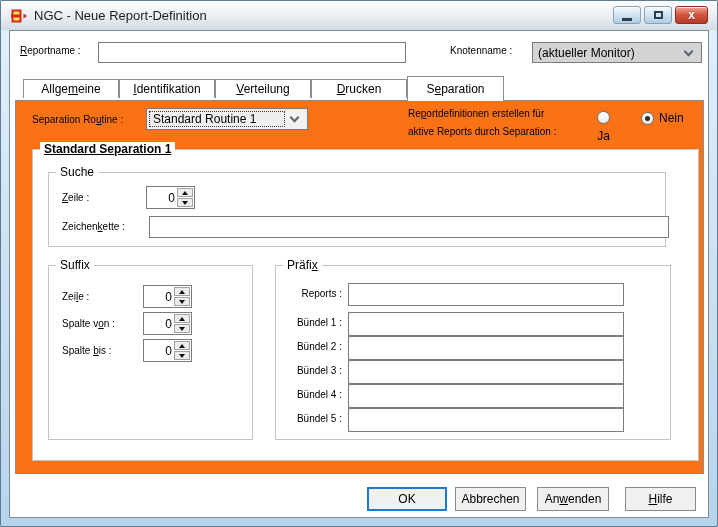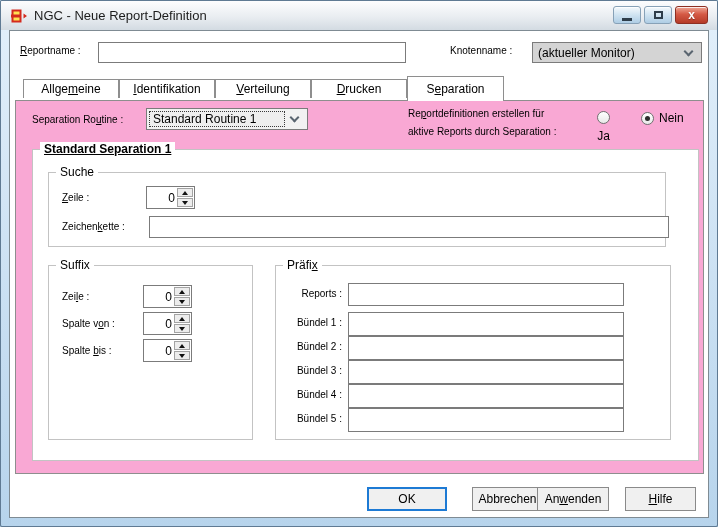--- a/index.html
+++ b/index.html
@@ -32,21 +32,21 @@
         transform:rotate(45deg);margin:-3px 9px 0 0;flex:none;}
   .combo-gray{background:#d4d4d4;}
   .combo-flat{background:#f2f2f2;}
   .focus-dotted{position:absolute;left:2px;top:2px;bottom:2px;right:22px;border:1px dotted #3a3a3a;
         display:flex;align-items:center;padding-left:3px;background:#efefef;}
   .tab-strip{position:absolute;left:13px;top:45px;height:25px;display:flex;}
   .tab{border:1px solid #8e8e8e;border-bottom:none;background:#fff;display:flex;align-items:center;
        justify-content:center;font-size:12px;cursor:default;}
   .tab.inactive{margin-top:3px;height:19px;width:96px;z-index:0;}
   .tab.active{margin-top:0;height:25px;width:97px;z-index:2;}
-  .tab-page{position:absolute;left:5px;top:69px;width:689px;height:374px;border:1px solid #8e8e8e;background:#f9a8d4;z-index:1;}
+  .tab-page{position:absolute;left:5px;top:69px;width:689px;height:374px;border:1px solid #8e8e8e;background:#f97316;z-index:1;}
   .groupbox{position:absolute;border:1px solid #c3c3c3;background:#fff;}
   .gb-label{position:absolute;top:-8px;left:7px;background:#fff;padding:0 4px;font-size:12px;white-space:nowrap;}
   .gb-label.bold{font-weight:bold;text-decoration:underline;}
   .spinner{position:absolute;border:1px solid #7b7b7b;background:#fff;display:flex;}
   .spin-input{border:none;outline:none;flex:1;width:26px;text-align:right;font-family:"Liberation Sans",sans-serif;
         font-size:12px;padding:0 2px 0 0;background:transparent;}
   .spin-col{width:16px;display:flex;flex-direction:column;margin:1px 1px 1px 0;gap:1px;}
   .spin-btn{flex:1;background:#ededed;border:1px solid #a3a3a3;display:flex;align-items:center;justify-content:center;cursor:default;}
   .tri-up{width:0;height:0;border-left:3px solid transparent;border-right:3px solid transparent;border-bottom:4px solid #111;}
   .tri-dn{width:0;height:0;border-left:3px solid transparent;border-right:3px solid transparent;border-top:4px solid #111;}
@@ -219,21 +219,21 @@
 
           <span class="lbl lbl-right" style="left:4px;top:147px;width:62px;">Bündel 5 :</span>
           <input class="txt" style="left: 72px; top: 142px; width: 276px; height: 24px;" value="">
         </div>
       </div>
     </div>
 
     <div class="btn default" style="left:357px;top:456px;width:80px;">
         <span>OK</span>
       </div>
-    <div class="btn" style="left:462px;top:456px;width:71px;">
+    <div class="btn" style="left:445px;top:456px;width:71px;">
         <span>Abbrechen</span>
       </div>
     <div class="btn" style="left:527px;top:456px;width:72px;">
         <span><span>An</span><span class="key">w</span><span>enden</span></span>
       </div>
     <div class="btn" style="left:615px;top:456px;width:71px;">
         <span><span></span><span class="key">H</span><span>ilfe</span></span>
       </div>
   </div>
 </div>

